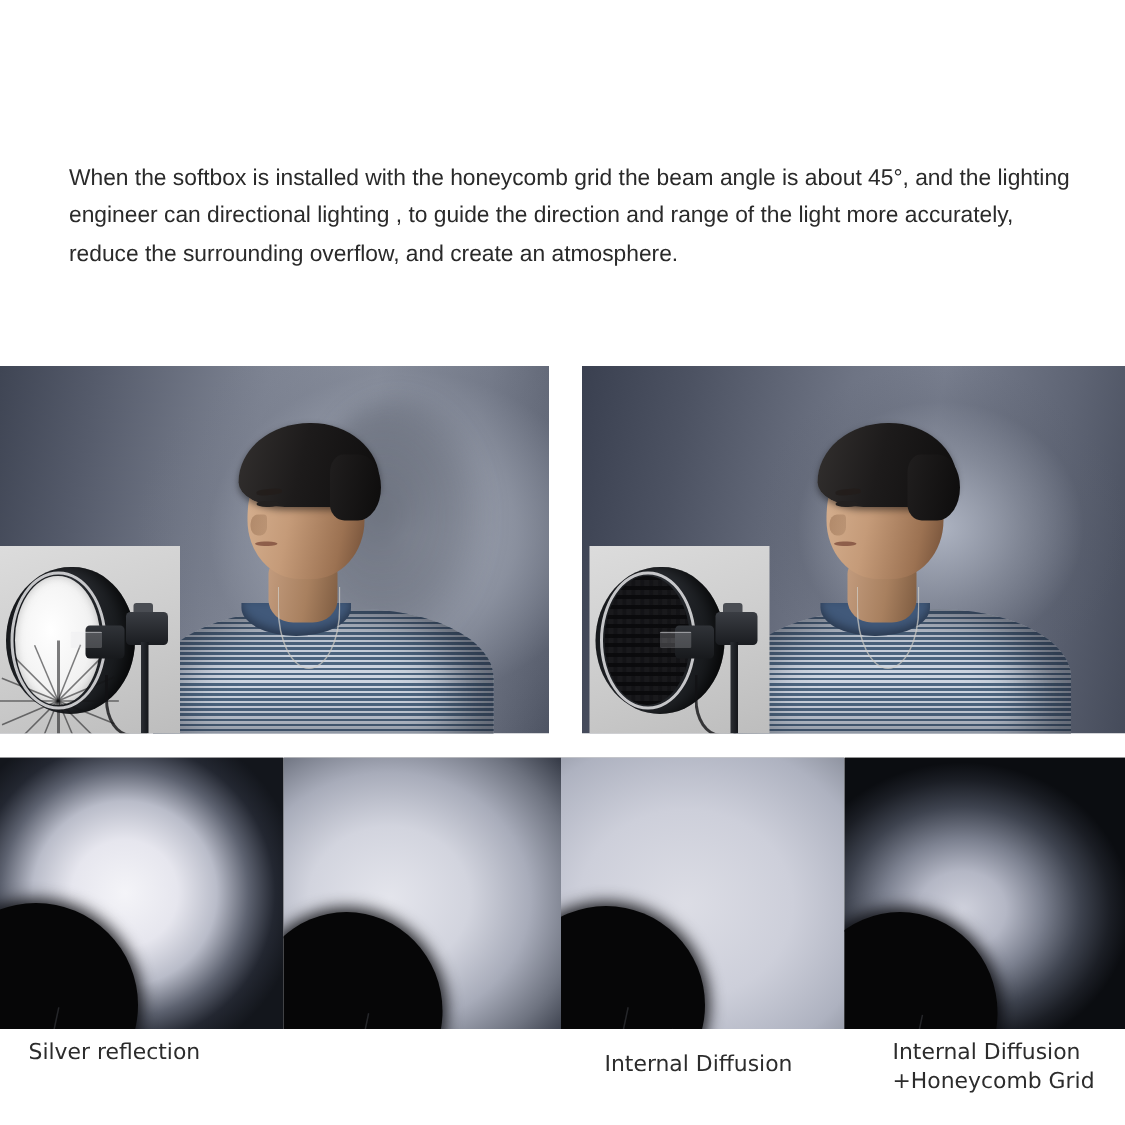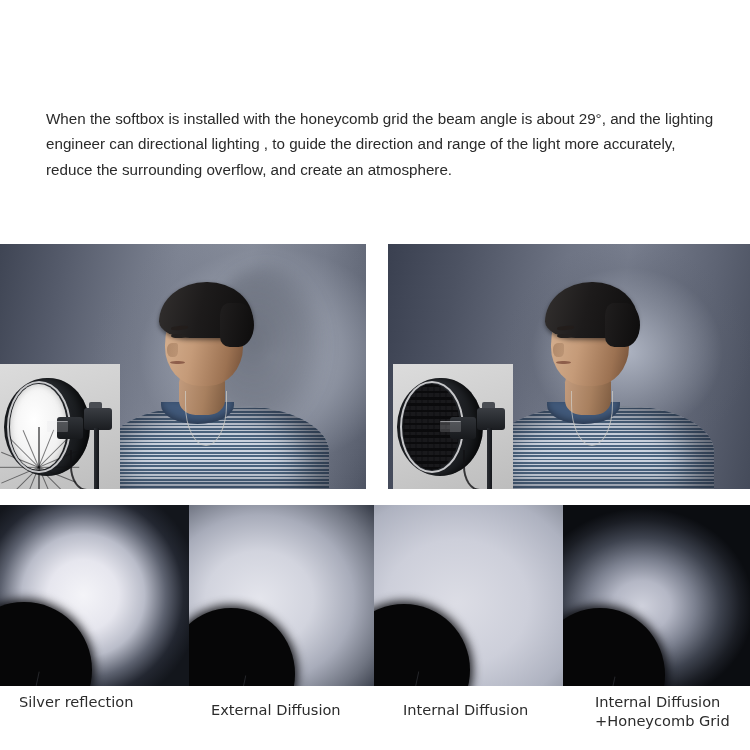--- a/index.html
+++ b/index.html
@@ -450,21 +450,21 @@
   }
   .caption-1 { left: 19px;  top: 6px;  }
   .caption-2 { left: 211px; top: 14px; }
   .caption-3 { left: 403px; top: 14px; }
   .caption-4 { left: 595px; top: 6px;  }
 </style>
 </head>
 <body>
 
 <div class="header">
-  <div class="intro-paragraph">When the softbox is installed with the honeycomb grid the beam angle is about 29°, and the lighting engineer can directional lighting , to guide the direction and range of the light more accurately, reduce the surrounding overflow, and create an atmosphere.</div>
+  <div class="intro-paragraph">When the softbox is installed with the honeycomb grid the beam angle is about 45°, and the lighting engineer can directional lighting , to guide the direction and range of the light more accurately, reduce the surrounding overflow, and create an atmosphere.</div>
 </div>
 
 <div class="photo-row-top">
 
   <div class="photo photo-left">
     <div class="backdrop"></div>
     <div class="cast-shadow"></div>
 
     <div class="figure">
       <div class="torso"></div>
@@ -576,17 +576,16 @@
       <div class="sil-ribs">
         <div class="sil-rib" style="transform:rotate(12deg)"></div>
 
       </div>
     </div>
   </div>
 </div>
 
 <div class="captions">
   <div class="caption caption-1">Silver reflection</div>
-  <div class="caption caption-2">External Diffusion</div>
   <div class="caption caption-3">Internal Diffusion</div>
   <div class="caption caption-4">Internal Diffusion
 +Honeycomb Grid</div>
 </div>
 
 </body></html>

